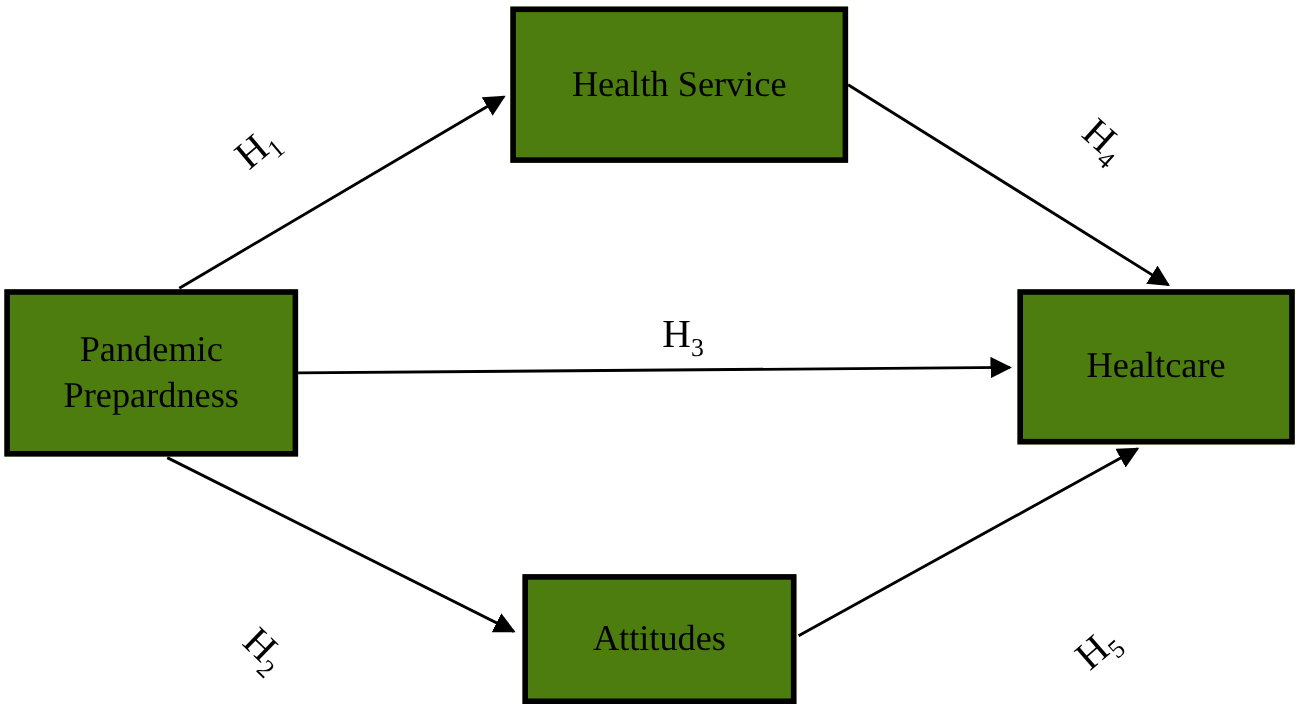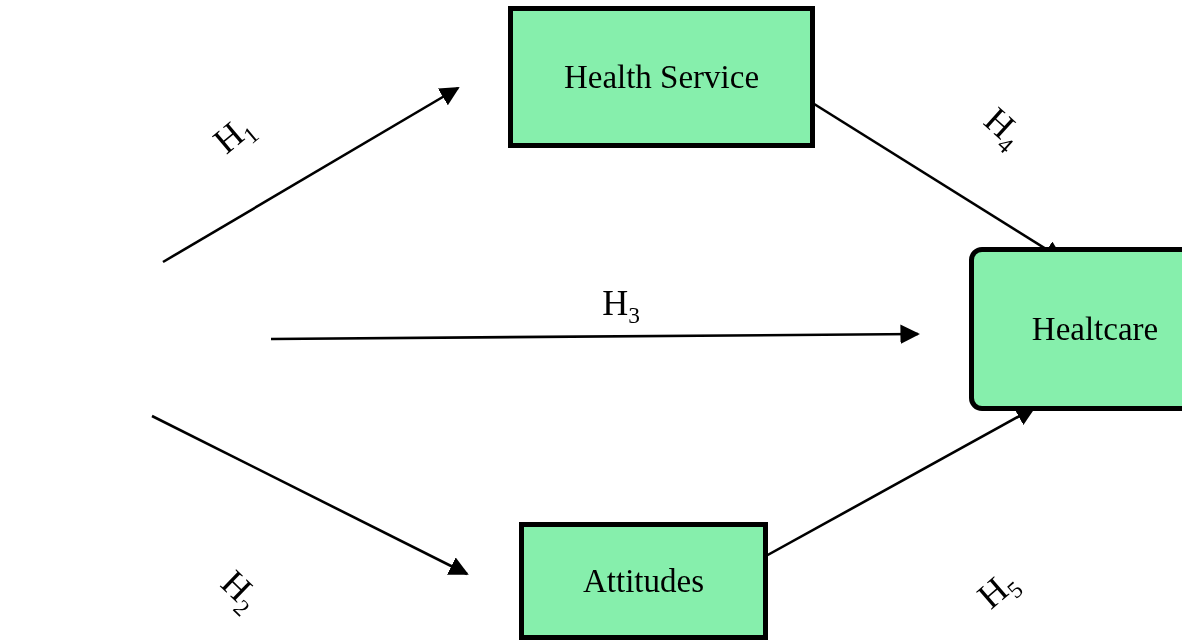--- a/index.html
+++ b/index.html
@@ -23,35 +23,34 @@
     height: 644px;
   }
   #arrow-layer line {
     stroke: #000000;
     stroke-width: 2.6;
   }
   .node {
     position: absolute;
     box-sizing: border-box;
     border: 5px solid #000000;
-    background: #86efac;
+    background: #4d7c0f;
     display: flex;
     flex-direction: column;
     align-items: center;
     justify-content: center;
     text-align: center;
     font-size: 33px;
     line-height: 1.28;
     color: #000000;
-    margin-left: 44px;
   }
   .node-label { white-space: nowrap; }
   #node-hsq { left: 464px; top: 6px;   width: 307px; height: 142px; }
   #node-pp  { left: 4px;   top: 263px; width: 267px; height: 152px; }
-  #node-hi  { left: 925px; top: 247px; width: 252px; height: 164px; border-radius: 13px; }
+  #node-hi  { left: 925px; top: 263px; width: 252px; height: 141px; }
   #node-att { left: 475px; top: 522px; width: 249px; height: 118px; }
 
   .hlabel {
     position: absolute;
     font-size: 36px;
     color: #000000;
     white-space: nowrap;
     transform-origin: center center;
   }
   .hlabel sub {
@@ -79,20 +78,24 @@
     <line x1="152" y1="416" x2="467" y2="574" marker-end="url(#arrowhead)"></line>
     <line x1="271" y1="339" x2="918" y2="334" marker-end="url(#arrowhead)"></line>
     <line x1="771" y1="77" x2="1062" y2="259" marker-end="url(#arrowhead)"></line>
     <line x1="726" y1="578" x2="1034" y2="408" marker-end="url(#arrowhead)"></line>
   </svg>
 
   <div class="node" id="node-hsq">
     <span class="node-label">Health Service</span>
   </div>
 
+  <div class="node" id="node-pp">
+    <span class="node-label">Pandemic</span>
+    <span class="node-label">Prepardness</span>
+  </div>
 
   <div class="node" id="node-hi">
     <span class="node-label">Healtcare</span>
   </div>
 
   <div class="node" id="node-att">
     <span class="node-label">Attitudes</span>
   </div>
 
   <div class="hlabel" id="label-h1"><span>H</span><sub>1</sub></div>

